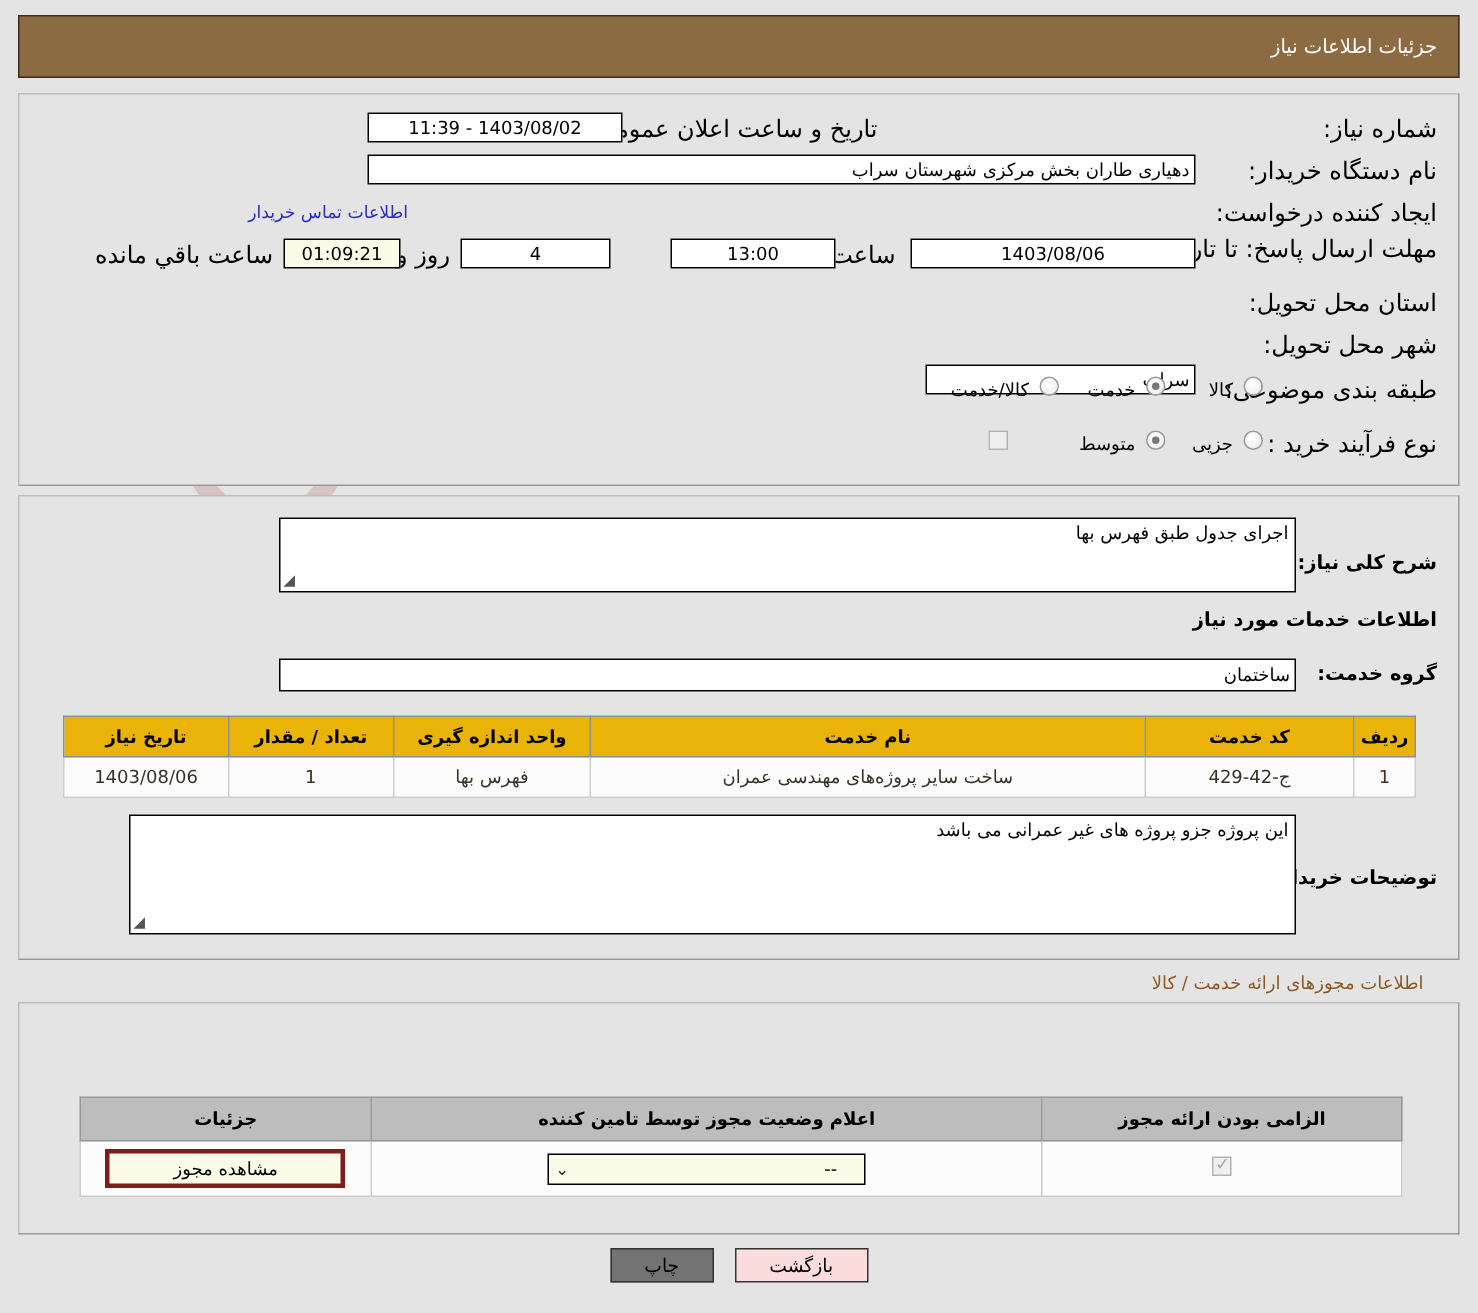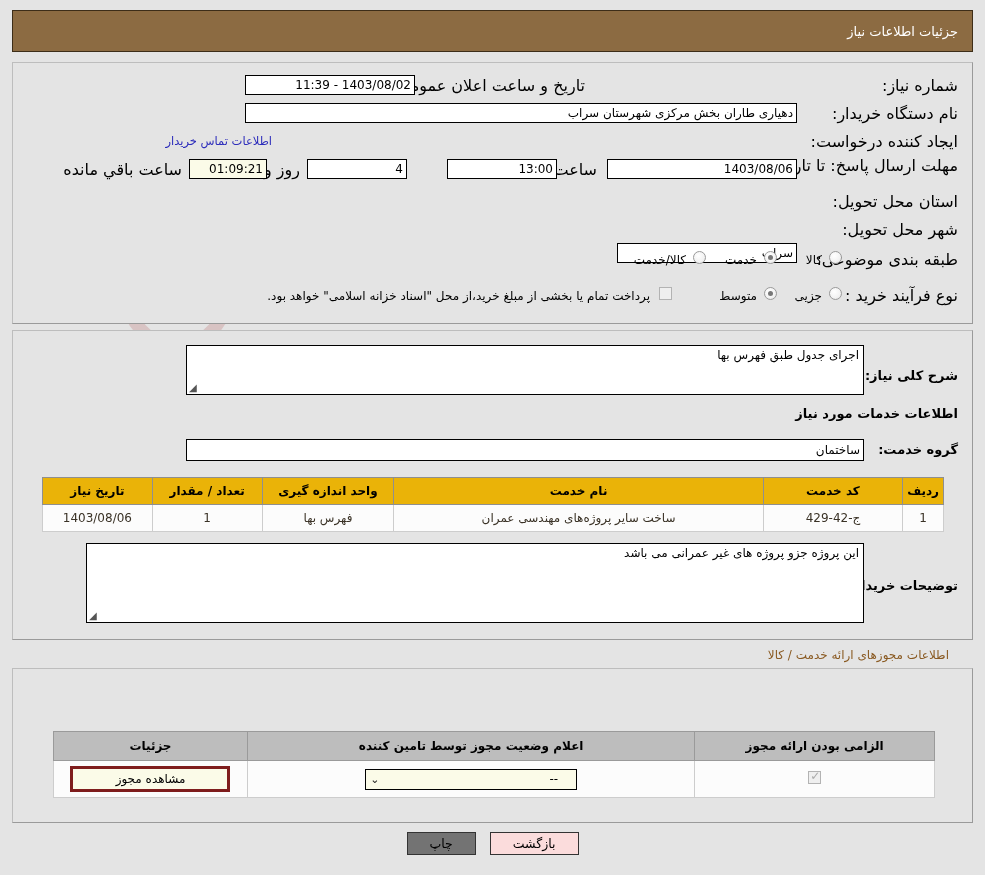--- a/index.html
+++ b/index.html
@@ -86,21 +86,21 @@
     border: 1px solid #000;
     font-size: 12px;
     line-height: 18px;
     height: 20px;
     padding: 0 3px;
     color: #000;
     white-space: nowrap;
     overflow: hidden;
     font-family: "DejaVu Sans", "Liberation Sans", sans-serif;
   }
-  .fld.center { text-align: right; }
+  .fld.center { text-align: center; }
   .fld.right  { text-align: right; }
   .fld.ivory  { background: #fbfbe8; }
 
   .link {
     position: absolute;
     color: #2c2cbb;
     font-size: 11.5px;
     cursor: pointer;
     white-space: nowrap;
   }
@@ -327,21 +327,20 @@
     <span class="opt-label" style="right:215px; top:190px;">خدمت</span>
     <div class="radio" style="right:266px; top:188px;"></div>
     <span class="opt-label" style="right:286px; top:190px;">کالا/خدمت</span>
 
     <span class="lbl" style="right:14px; top:226px;">نوع فرآیند خرید :</span>
     <div class="radio" style="right:130px; top:224px;"></div>
     <span class="opt-label" style="right:150px; top:226px;margin-left:38px;">جزیی</span>
     <div class="radio on" style="right:195px; top:224px;"></div>
     <span class="opt-label" style="right:215px; top:226px;">متوسط</span>
     <div class="chk" style="right:300px; top:224px;"></div>
-    <span class="opt-label" style="right:322px; top:226px;">پرداخت تمام یا بخشی از مبلغ خرید،از محل "اسناد خزانه اسلامی" خواهد بود.</span>
   </div>
 
   <div class="panel" id="panel-detail">
 
     <span class="lbl bold" style="right:14px; top:38px; font-size:13px;">شرح کلی نیاز:</span>
     <div class="ta" style="right:108px; top:14px; width:678px; height:50px;">
       <span>اجرای جدول طبق فهرس بها</span>
       <span class="grip">◣</span>
     </div>
 

